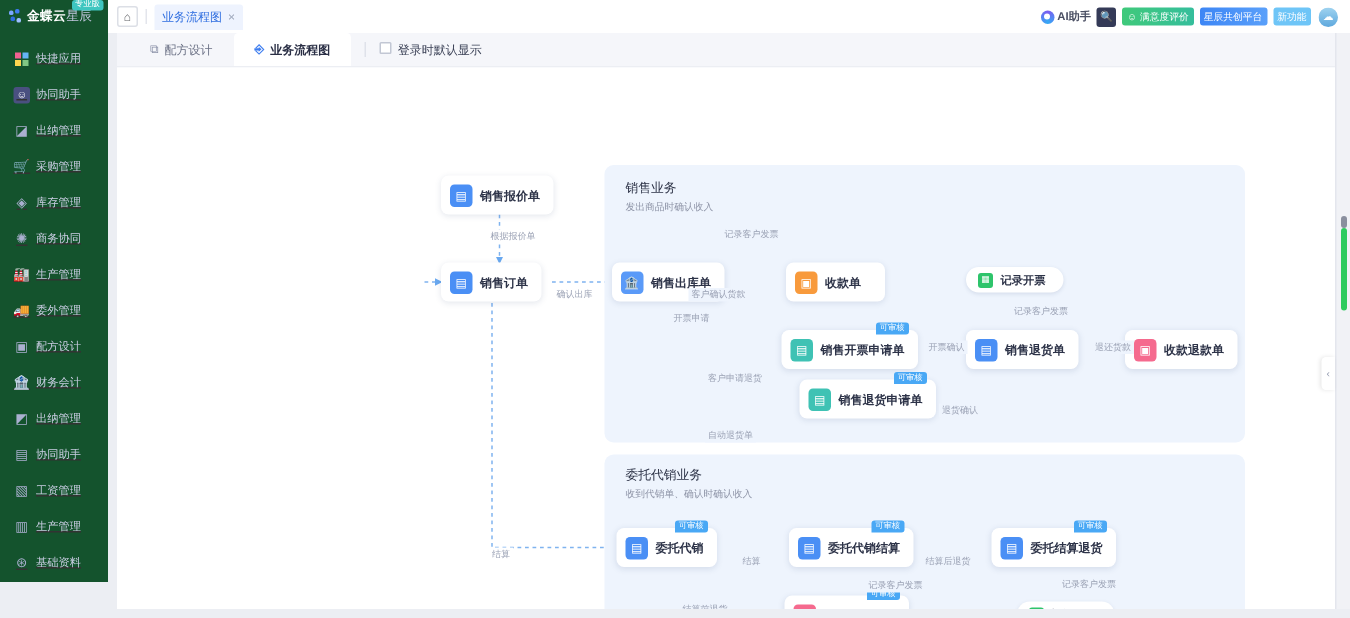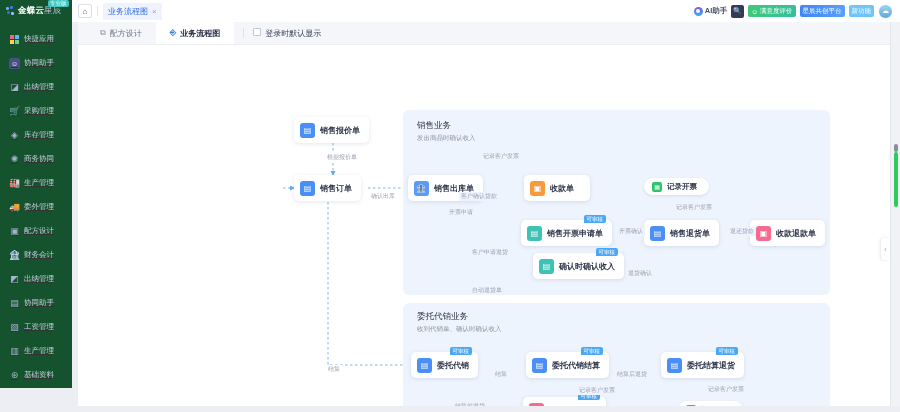--- a/index.html
+++ b/index.html
@@ -437,21 +437,21 @@
         </div>
 
         <div class="node" style="left:443px; top:175px;">
           <span class="nico ic-teal">▤</span>
           <span class="nlabel">销售开票申请单</span>
           <span class="nbadge">可审核</span>
         </div>
 
         <div class="node" style="left:455px; top:208px;">
           <span class="nico ic-teal">▤</span>
-          <span class="nlabel">确认时确认收入</span>
+          <span class="nlabel">销售退货申请单</span>
           <span class="nbadge">可审核</span>
         </div>
 
         <div class="node" style="left:566px; top:175px;">
           <span class="nico ic-blue">▤</span>
           <span class="nlabel">销售退货单</span>
         </div>
 
         <div class="node" style="left:672px; top:175px;">
           <span class="nico ic-pink">▣</span>

